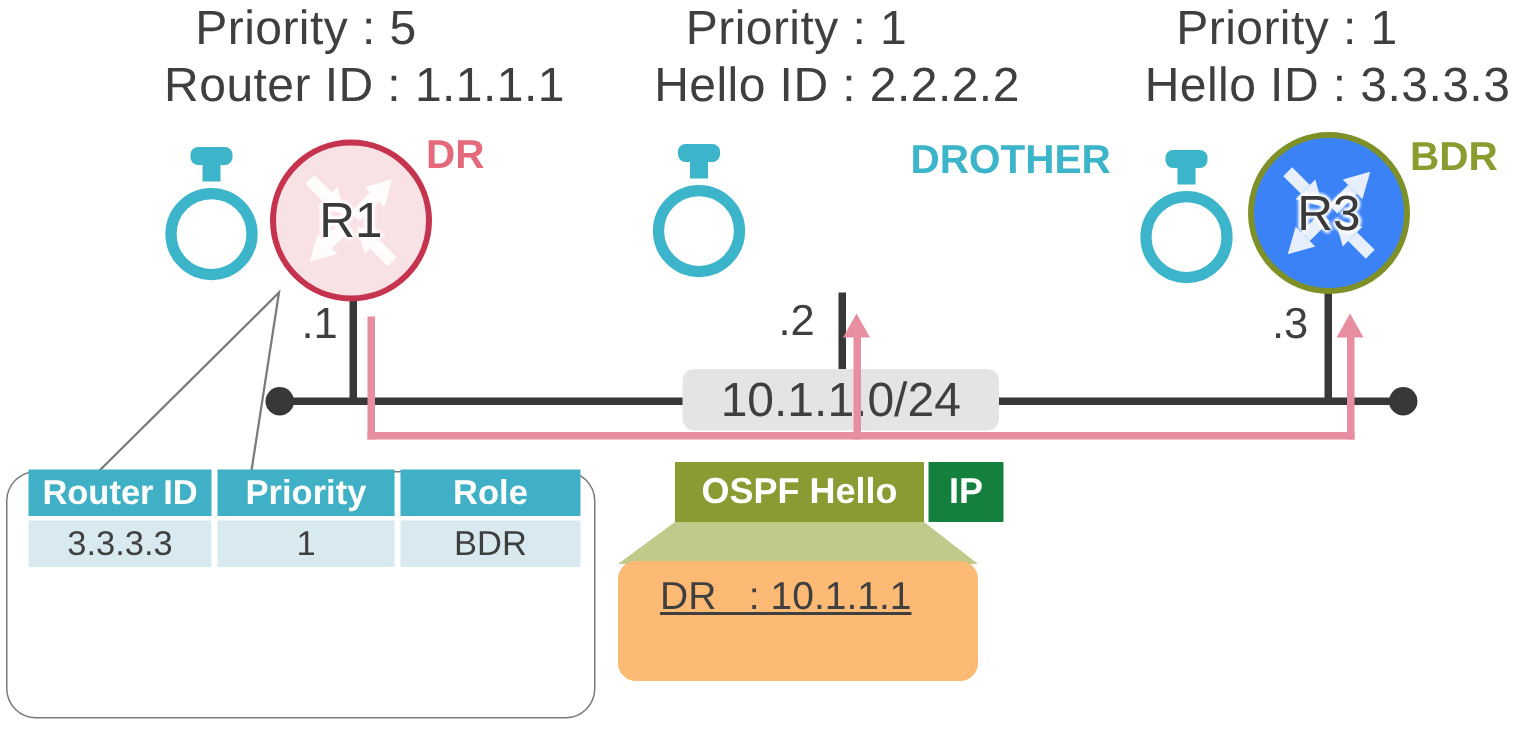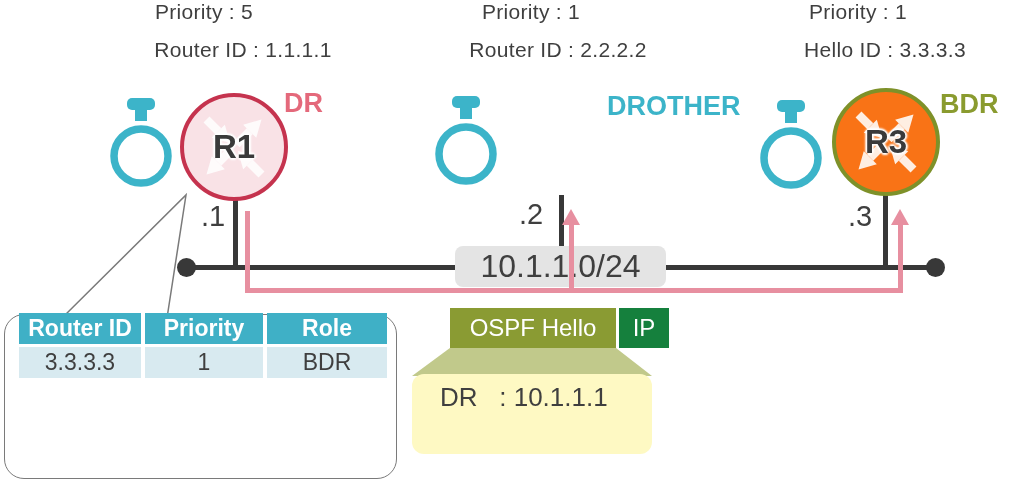--- a/index.html
+++ b/index.html
@@ -3,35 +3,35 @@
 <meta charset="utf-8">
 <style>
   html,body{margin:0;padding:0;background:#fff;}
   .canvas{
     position:relative;width:1024px;height:486px;background:#fff;overflow:hidden;
     font-family:"Liberation Sans","DejaVu Sans",sans-serif;color:#3f3f3f;
   }
   
   .caption{
     position:absolute;top:0;white-space:nowrap;transform:translateX(-50%);
-    font-size:21px;letter-spacing:.3px;color:#3f3f3f;
+    font-size:32px;letter-spacing:.3px;color:#3f3f3f;
   }
   .caption.line2{top:38px;}
   
   .router{position:absolute;width:108px;height:108px;border-radius:50%;box-sizing:border-box;}
   .router svg{position:absolute;left:0;top:0;}
   .router .rname{
     position:absolute;left:0;top:0;width:100%;height:100%;
     display:flex;align-items:center;justify-content:center;
-    font-size:33px;font-weight:bold;color:#3a3a3a;
+    font-size:33px;font-weight:normal;color:#3a3a3a;
     text-shadow:-2px 0 2px #fff,2px 0 2px #fff,0 -2px 2px #fff,0 2px 2px #fff;
   }
   .router.r1{border:4px solid #c5334e;background:#f9e2e6;}
   .router.r2{border:4px solid #3cb4c9;background:#e4f2f5;}
-  .router.r3{border:4px solid #7e9129;background:#f97316;}
+  .router.r3{border:4px solid #7e9129;background:#3b82f6;}
   
   .role{position:absolute;font-size:27px;font-weight:bold;white-space:nowrap;}
   .role.dr{color:#e4697b;}
   .role.drother{color:#3cb4c9;}
   .role.bdr{color:#8a9b2f;}
   
   .stopwatch{position:absolute;width:70px;height:90px;}
   
   .blk{position:absolute;background:#383838;}
   .dot{position:absolute;width:19px;height:19px;border-radius:50%;background:#383838;}
@@ -64,45 +64,45 @@
     height:31px;text-align:center;padding:0;
   }
   .ntable td{
     font-size:23px;color:#3f3f3f;height:31px;text-align:center;padding:0;
   }
   .ntable tbody tr:nth-child(odd) td{background:#d8eaf0;}
   .ntable tbody tr:nth-child(even) td{background:#ecf5f8;}
   
   .tag{
     position:absolute;top:308px;height:40px;display:flex;align-items:center;justify-content:center;
-    color:#fff;font-size:24px;
+    color:#fff;font-size:24px;font-weight:bold;
   }
   .tag.ospf{left:450px;width:166px;background:#8a9b33;}
   .tag.ip{left:619px;width:50px;background:#15803d;}
   .trap{
     position:absolute;left:412px;top:348px;width:240px;height:28px;background:#c1c98b;
     clip-path:polygon(15.8% 0,85% 0,100% 100%,0 100%);
   }
   .hellobox{
     position:absolute;left:412px;top:374px;width:240px;height:80px;border-radius:12px;
-    background:#fef9c3;box-sizing:border-box;padding:6px 0 0 28px;
+    background:#fdba74;box-sizing:border-box;padding:6px 0 0 28px;text-decoration:underline;
   }
   .hellobox .hline{
     font-size:26px;line-height:35px;color:#3f3f3f;white-space:pre;
   }
 </style>
 </head>
 <body>
 
 <div class="canvas">
 
   <div class="caption" style="left:204px">Priority : 5</div>
   <div class="caption line2" style="left:243px">Router ID : 1.1.1.1</div>
   <div class="caption" style="left:531px">Priority : 1</div>
-  <div class="caption line2" style="left:558px">Router ID : 2.2.2.2</div>
+  <div class="caption line2" style="left:558px">Hello ID : 2.2.2.2</div>
   <div class="caption" style="left:858px">Priority : 1</div>
   <div class="caption line2" style="left:885px">Hello ID : 3.3.3.3</div>
 
   <svg class="stopwatch" style="left:106px;top:98px" viewBox="0 0 70 90">
     <rect x="21" y="0" width="28" height="12" rx="5" fill="#3cb4c9"></rect>
     <rect x="29" y="10" width="12" height="13" fill="#3cb4c9"></rect>
     <circle cx="35" cy="58" r="27" fill="#ffffff" stroke="#3cb4c9" stroke-width="7.5"></circle>
   </svg>
   <svg class="stopwatch" style="left:431px;top:96px" viewBox="0 0 70 90">
     <rect x="21" y="0" width="28" height="12" rx="5" fill="#3cb4c9"></rect>

